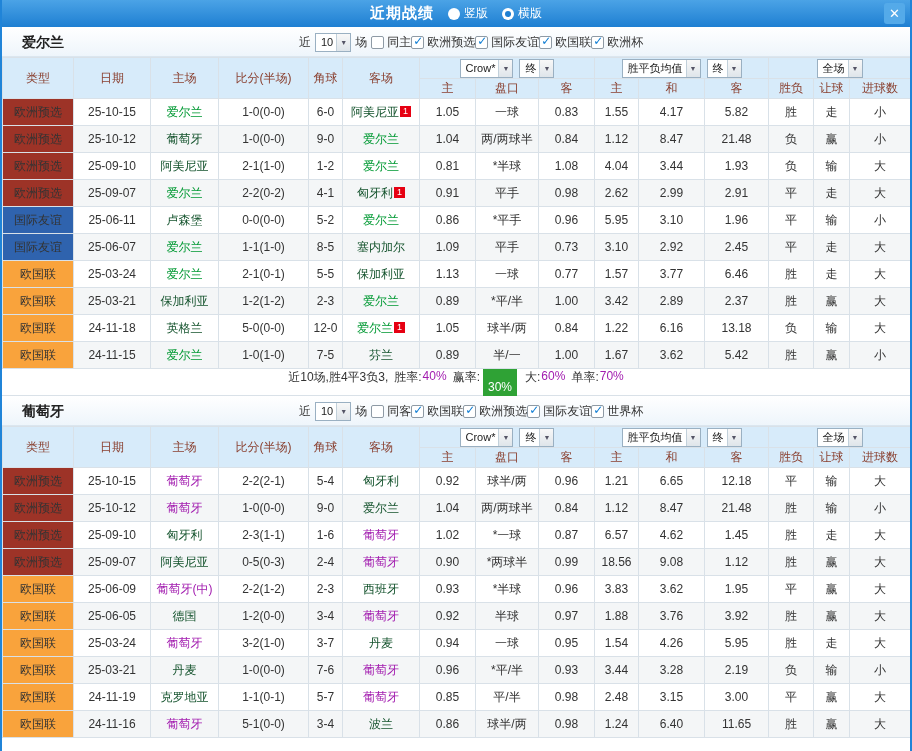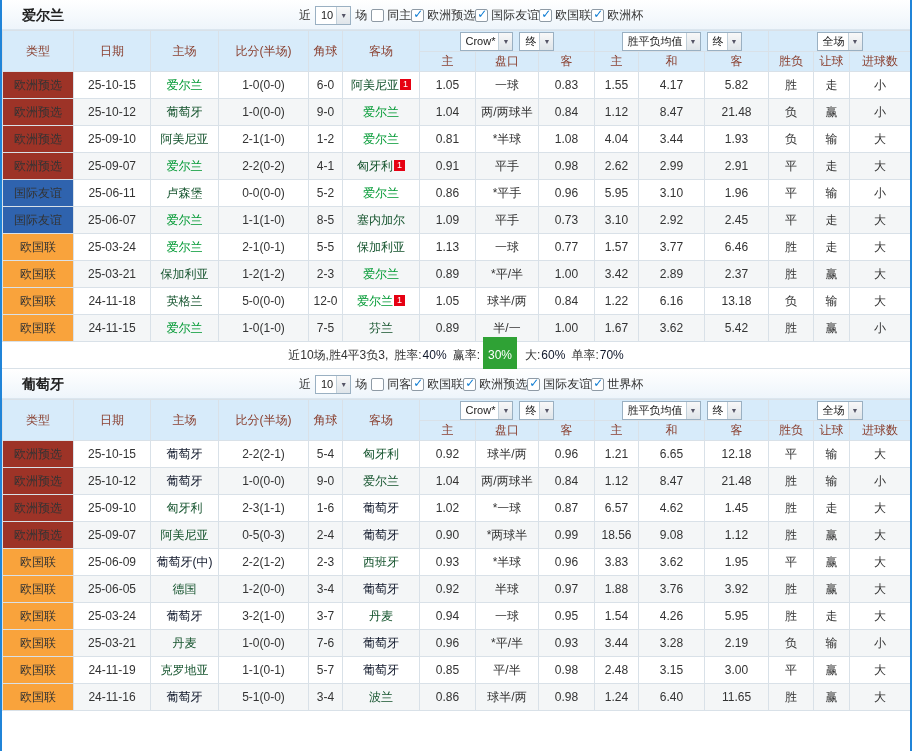--- a/index.html
+++ b/index.html
@@ -48,35 +48,47 @@
   .matches thead th{background:#d7ebfa;color:#8a4030;font-weight:normal;height:21px}
   tr.hdr-bot th{height:20px}
   .dds{display:flex;justify-content:center;align-items:center;gap:6px}
   .matches tbody tr{background:#fff}
   .matches tbody tr:nth-child(even){background:#f4f6f7}
   .matches tbody td{height:27px;color:#333}
   td.t-red{background:#9d3327;color:#fff}
   td.t-blue{background:#2f63ae;color:#fff}
   td.t-orange{background:#f9a33c;color:#fff}
   td.score{color:#e60012}
-  .c-red{color:#0f172a}.c-green{color:#009933}.c-blue{color:#0066cc}.c-black{color:#14532d}
+  .c-red{color:#a21caf}.c-green{color:#009933}.c-blue{color:#0066cc}.c-black{color:#14532d}
   .badge{display:inline-block;width:11px;height:11px;line-height:11px;background:#e60012;
     color:#fff;font-size:9px;vertical-align:2px;margin-left:1px;text-align:center}
 
   
   .summary-bar{height:27px;border-bottom:1px solid #d9e1e8;background:#fff;
-    display:flex;align-items:center;justify-content:center;font-size:12px;color:#333}
+    display:flex;align-items:flex-start;justify-content:center;font-size:12px;color:#333}
   .sum-label{margin-left:6px;margin-right:1px}
   .badge-green{background:#2fa235;color:#fff;padding:11px 5px;margin:0 2px}
 </style>
 </head>
 <body>
 
 <div class="window">
 
+  <div class="titlebar">
+    <span class="title">近期战绩</span>
+    <span class="radio-opt">
+      <span class="radio"></span>
+      <span>竖版</span>
+    </span>
+    <span class="radio-opt">
+      <span class="radio sel"></span>
+      <span>横版</span>
+    </span>
+    <span class="close-btn">✕</span>
+  </div>
 
   <section>
     <div class="section-header">
       <span class="team-name">爱尔兰</span>
       <div class="filter-group">
         <span class="lbl">近</span>
         <span class="select">
           <span class="sv">10</span>
           <span class="arr">▼</span>
         </span>

